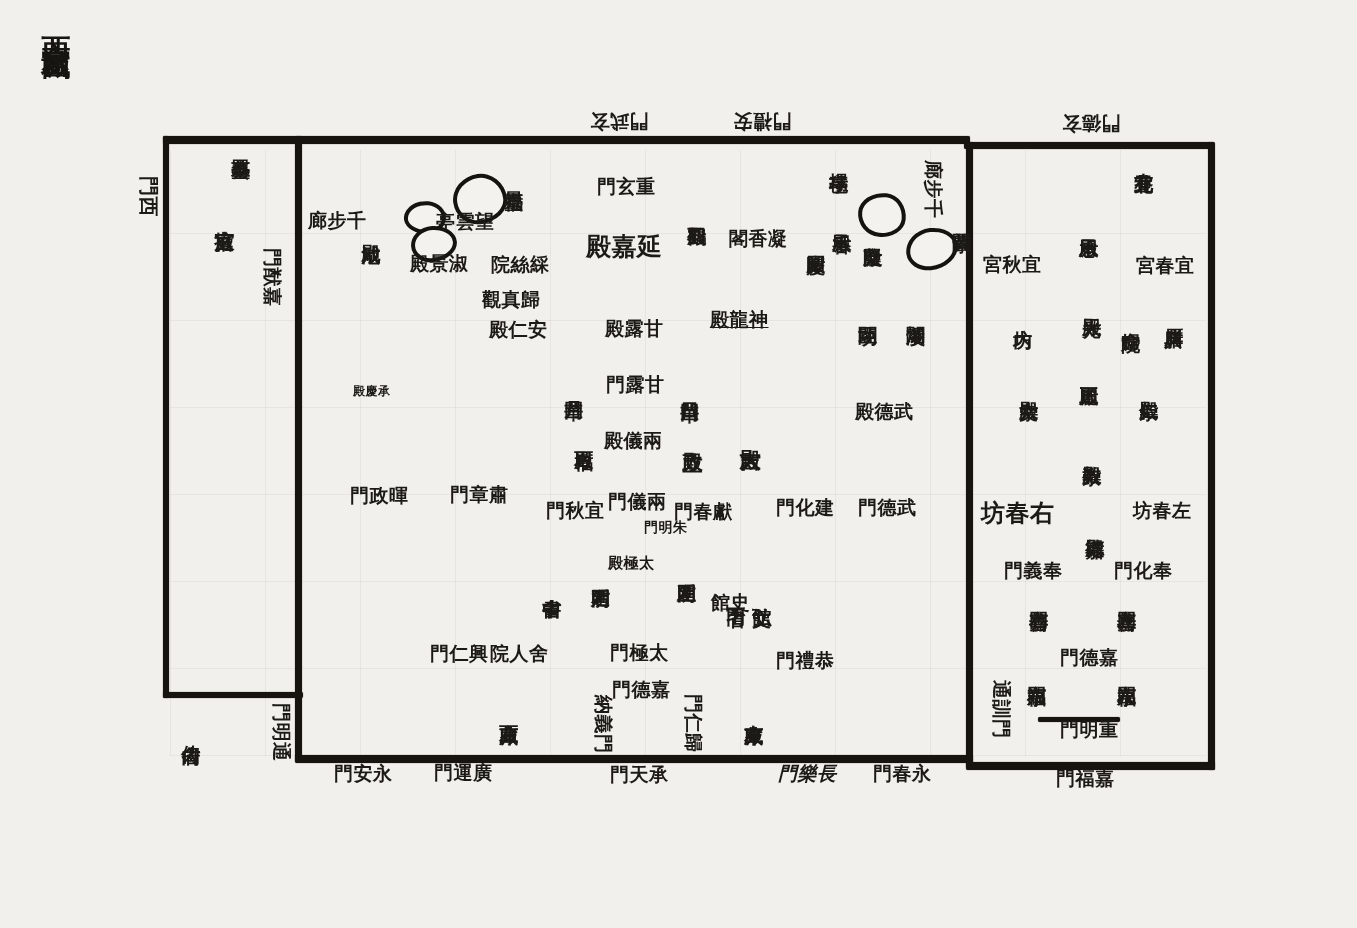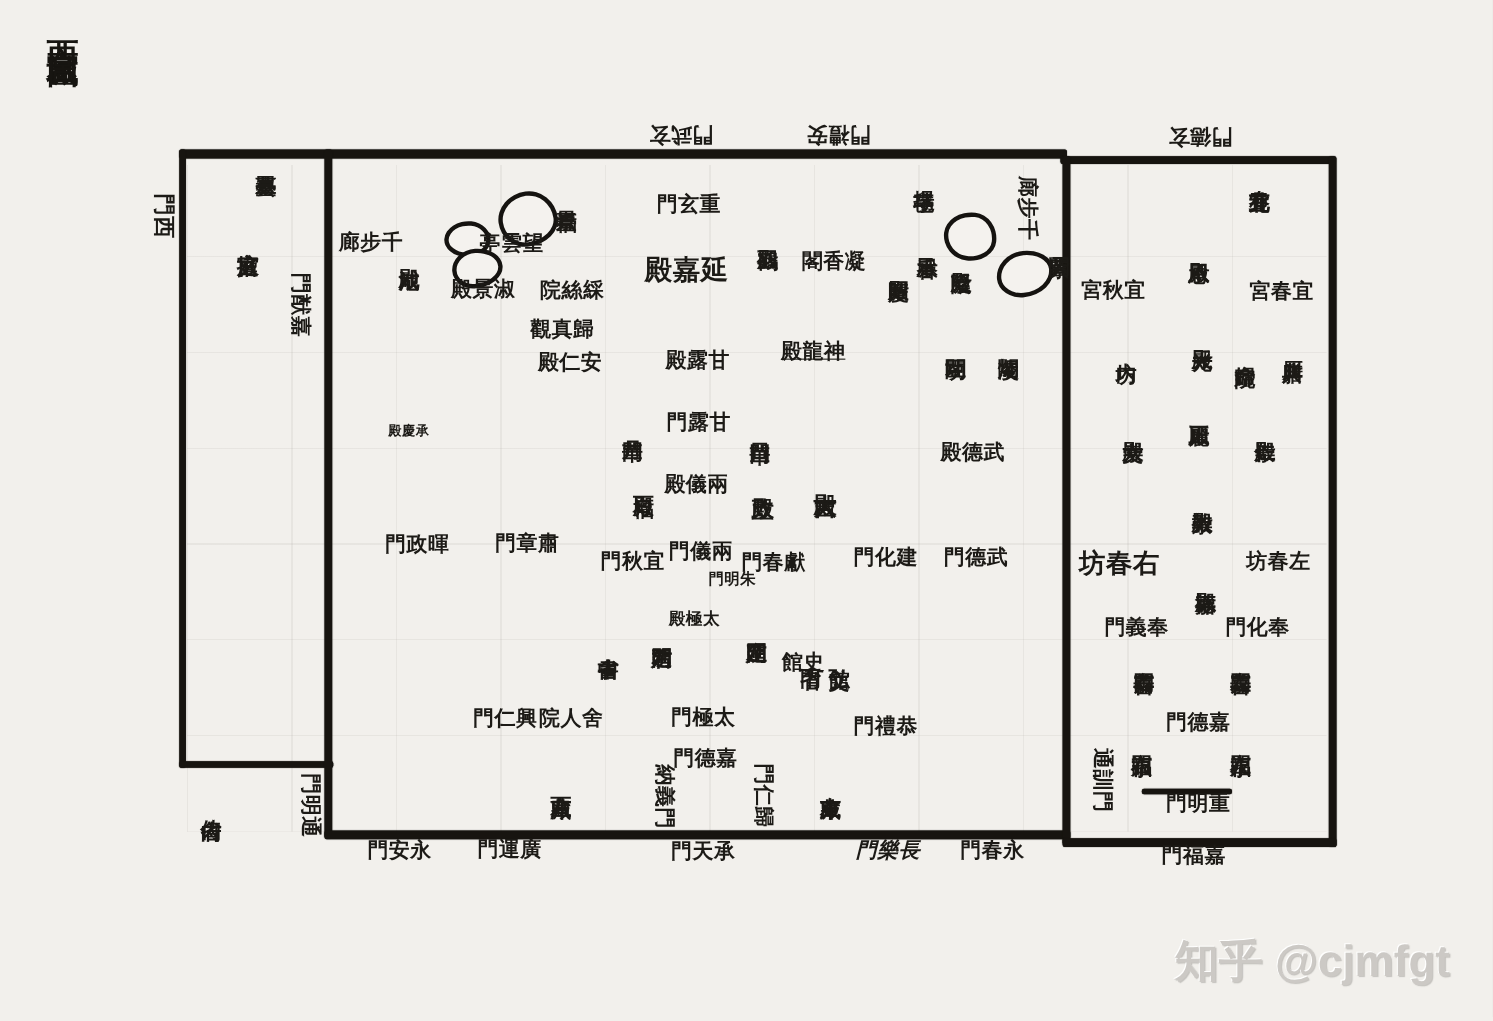--- a/index.html
+++ b/index.html
@@ -146,14 +146,13 @@
       <div class="label v" title="右永福門" style="left: 1026px; top: 671px; font-size: 19px; height: 44px;">右永福門</div>
       <div class="label v" title="左永福門" style="left: 1116px; top: 671px; font-size: 19px; height: 44px;">左永福門</div>
       <div class="label" title="重明門" style="left: 1060px; top: 721px; font-size: 19px; font-family: Liberation Mono, monospace;">門明重</div>
       <div class="label" title="嘉福門" style="left: 1056px; top: 769px; font-size: 19px;">門福嘉</div>
       <div class="label" title="永安門" style="left: 334px; top: 764px; font-size: 19px;">門安永</div>
       <div class="label" title="廣運門" style="left: 434px; top: 763px; font-size: 19px;">門運廣</div>
       <div class="label" title="承天門" style="left: 610px; top: 765px; font-size: 19px;">門天承</div>
       <div class="label" title="長樂門" style="left: 778px; top: 764px; font-size: 19px; font-style: italic;">門樂長</div>
       <div class="label" title="永春門" style="left: 873px; top: 764px; font-size: 19px;">門春永</div>
     </div>
-  <div class="watermark">知乎 @cjmfgt</div>
 </div>
 
 </body></html>

